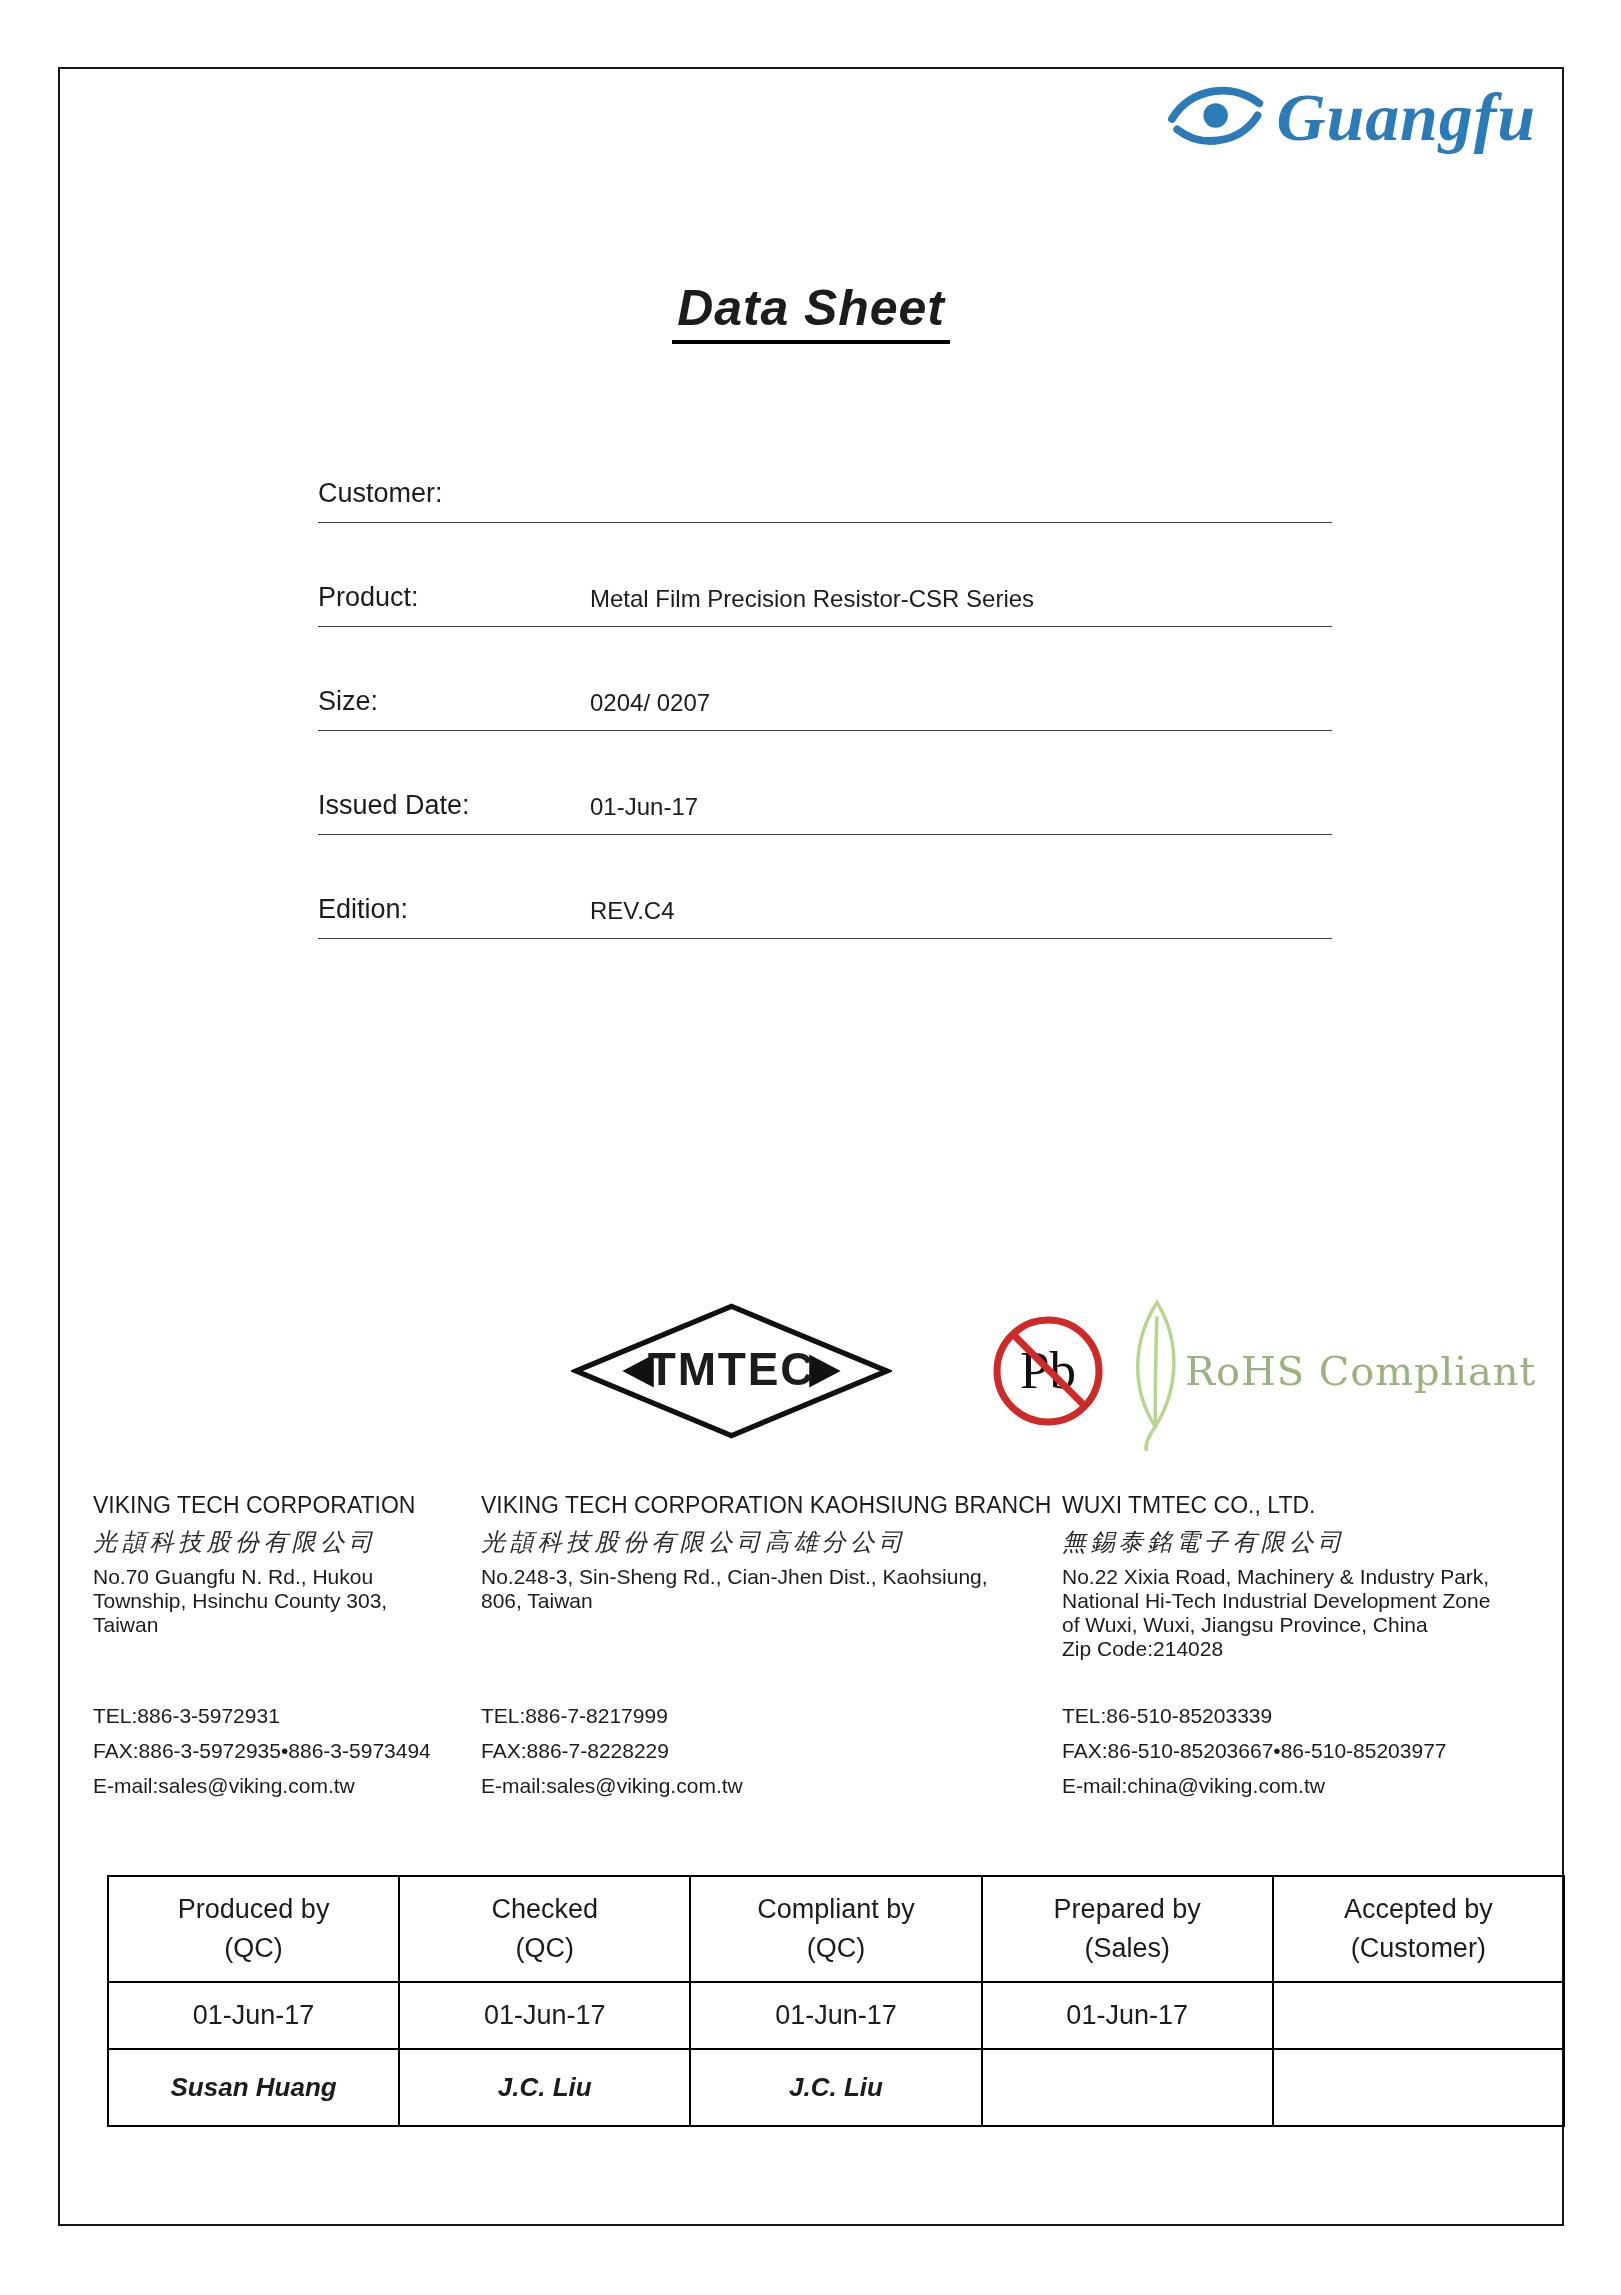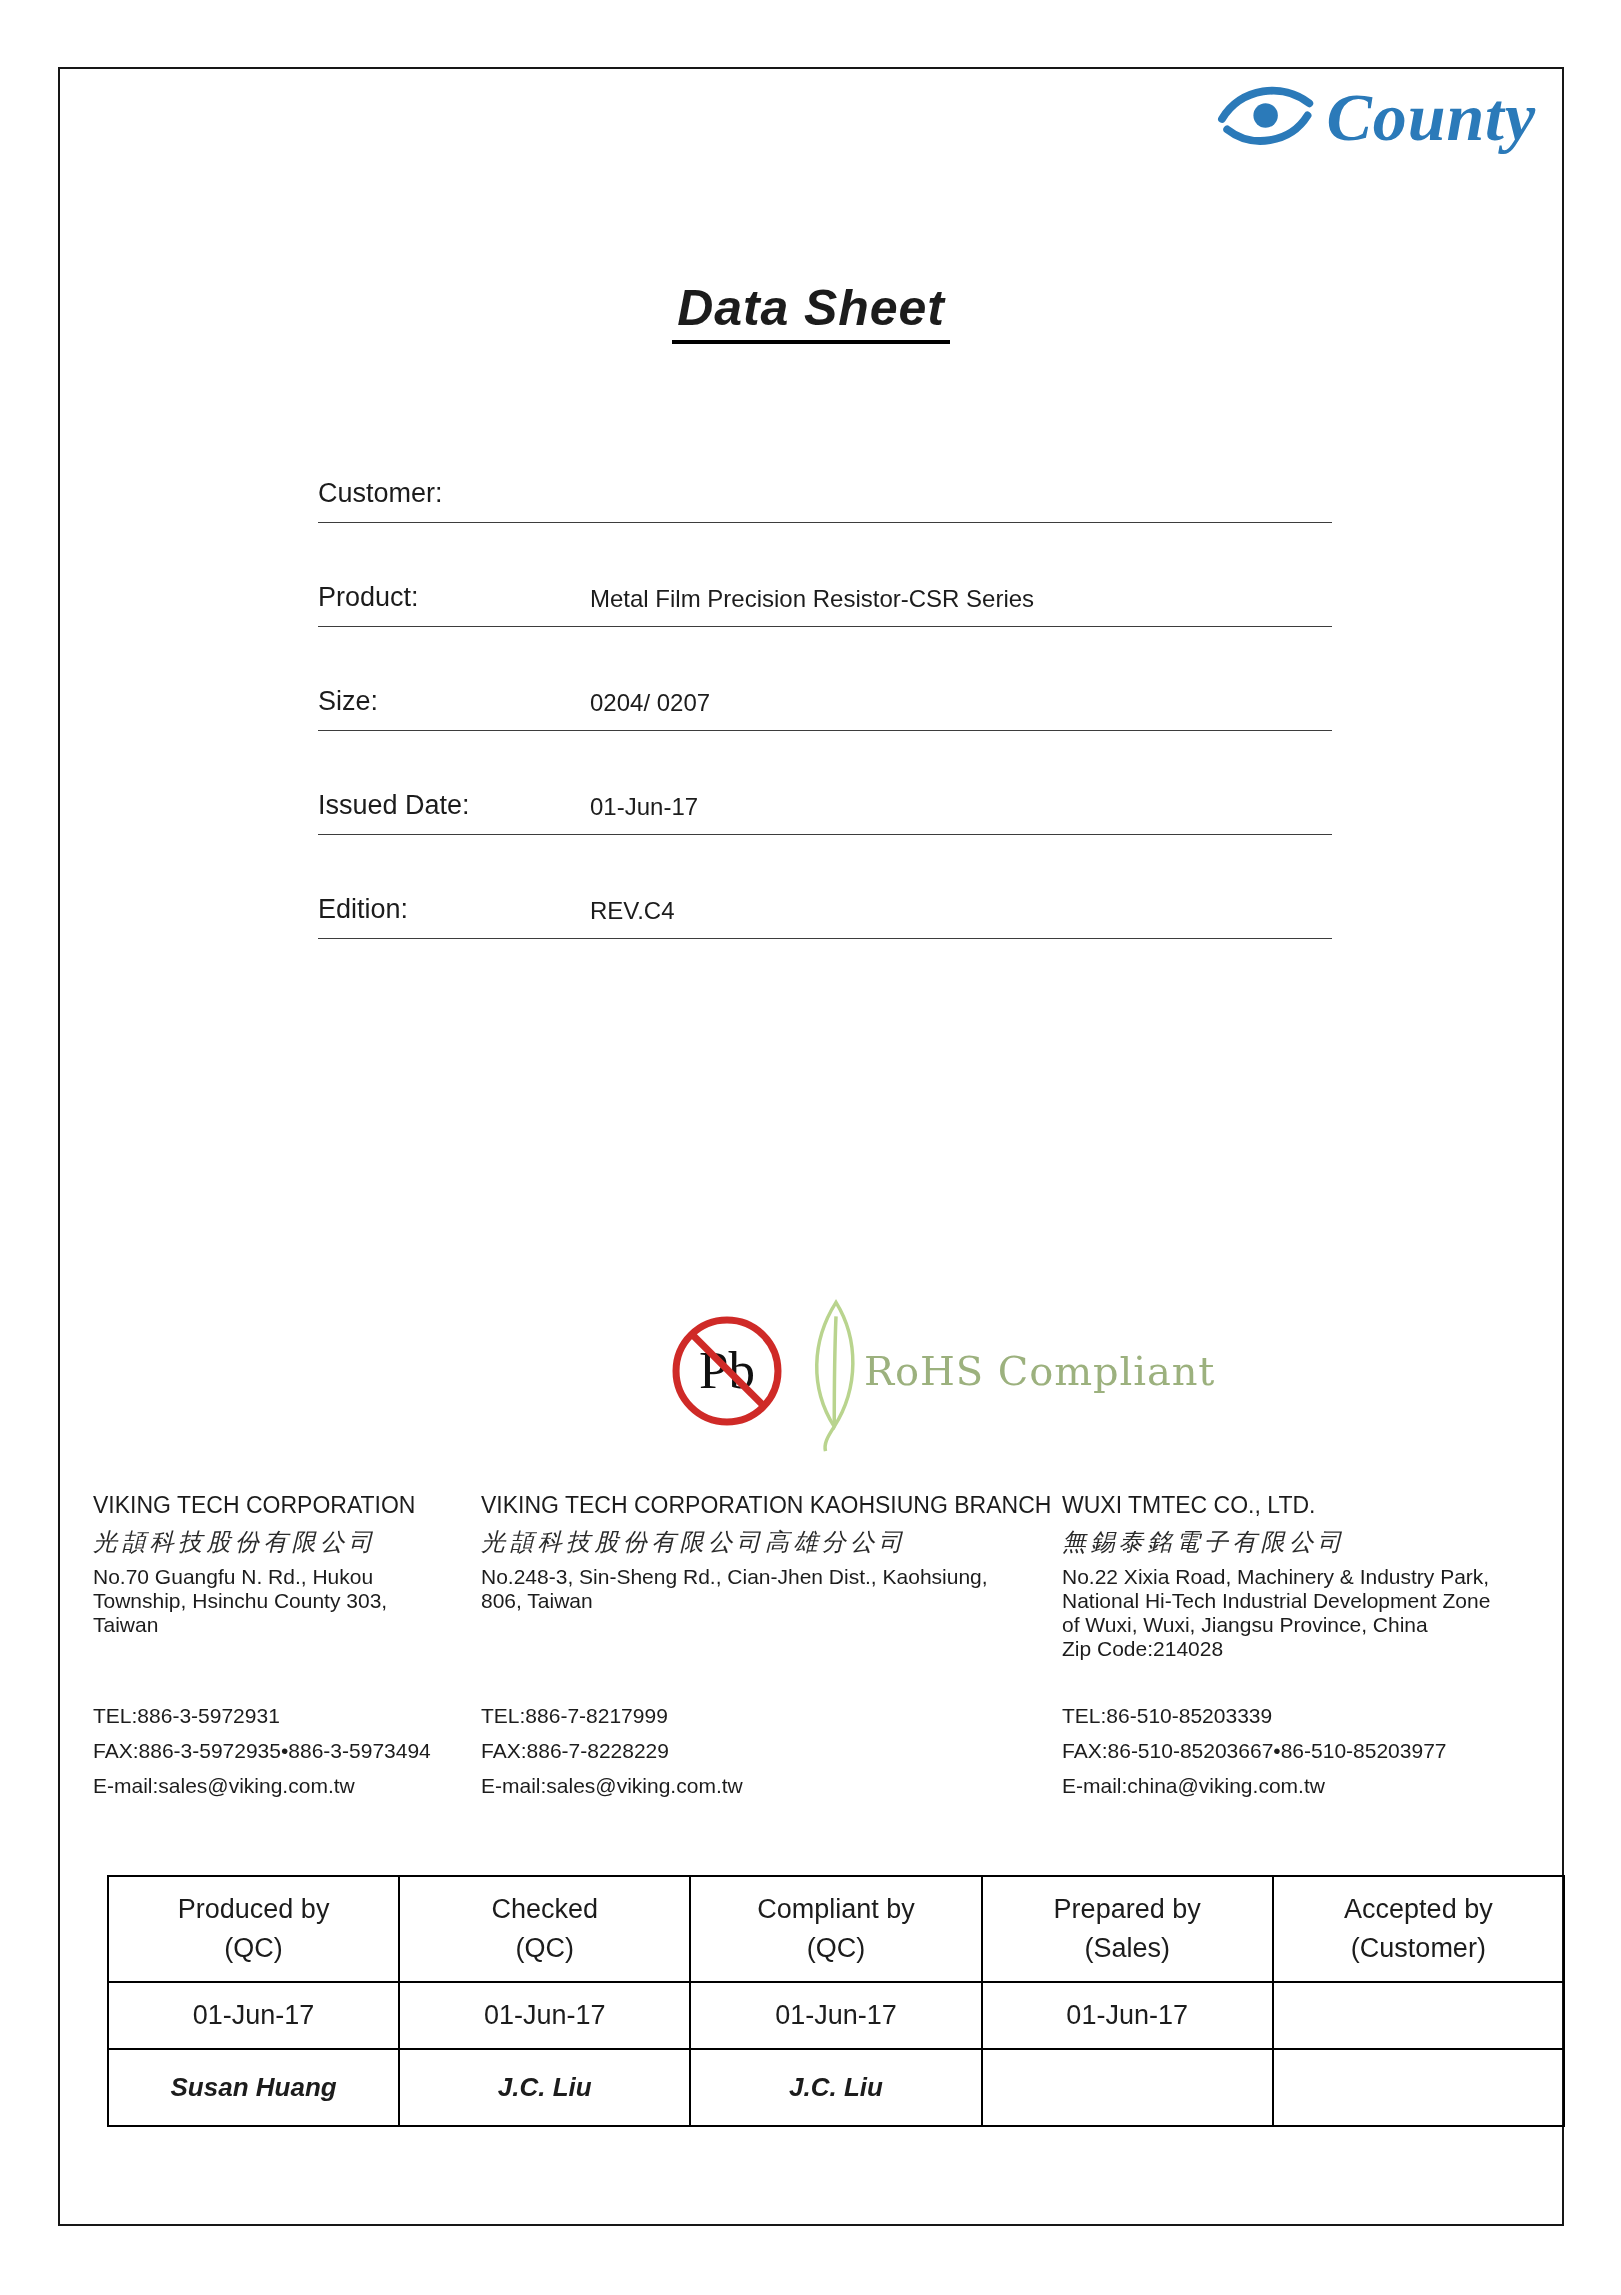--- a/index.html
+++ b/index.html
@@ -67,21 +67,21 @@
   <div class="logo">
     <span>
       <svg width="103" height="81" viewBox="0 0 118 92">
         <g fill="none" stroke="#2b7ab9" stroke-width="9" stroke-linecap="round">
           <path d="M8,50 C30,14 78,8 108,32"></path>
           <path d="M14,62 C42,84 86,78 106,46"></path>
         </g>
         <circle cx="58" cy="46" r="14" fill="#2b7ab9"></circle>
       </svg>
     </span>
-    <span class="logo-text">County</span>
+    <span class="logo-text">Guangfu</span>
   </div>
 
   <div class="title-wrap">
     <span class="title">Data Sheet</span>
   </div>
 
   <div class="form">
     <div class="form-row">
       <span class="form-label">Customer:</span>
       <span class="form-value"></span>
@@ -98,20 +98,28 @@
       <span class="form-label">Issued Date:</span>
       <span class="form-value">01-Jun-17</span>
     </div>
     <div class="form-row">
       <span class="form-label">Edition:</span>
       <span class="form-value">REV.C4</span>
     </div>
   </div>
 
   <div class="certs">
+    <div class="tmtec">
+      <svg viewBox="0 0 366 158" width="321" height="138">
+        <polygon points="5,79 183,5 361,79 183,153" fill="none" stroke="#111" stroke-width="6"></polygon>
+        <polygon points="58,79 94,60 94,98" fill="#111"></polygon>
+        <polygon points="308,79 272,60 272,98" fill="#111"></polygon>
+      </svg>
+      <span class="tmtec-label">TMTEC</span>
+    </div>
     <div class="pb">
       <span class="pb-label">Pb</span>
       <svg viewBox="0 0 132 132" width="116" height="116">
         <circle cx="66" cy="66" r="58" fill="none" stroke="#cf2a27" stroke-width="8"></circle>
         <line x1="25" y1="23" x2="109" y2="107" stroke="#cf2a27" stroke-width="8"></line>
       </svg>
     </div>
     <span class="leaf">
       <svg width="70" height="156" viewBox="0 0 80 178">
         <g fill="none" stroke="#b9d48e" stroke-width="4">

